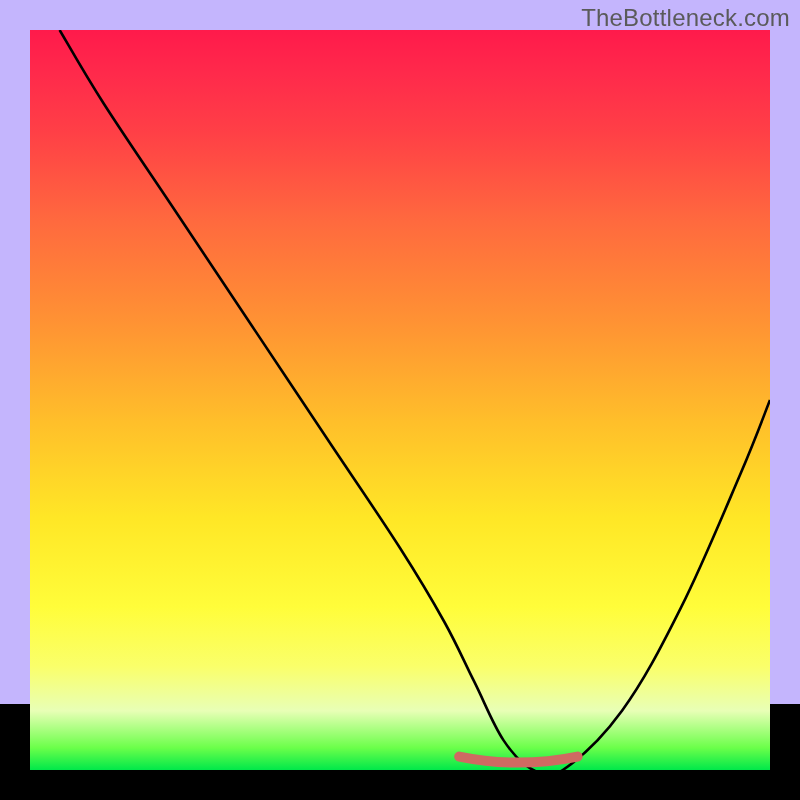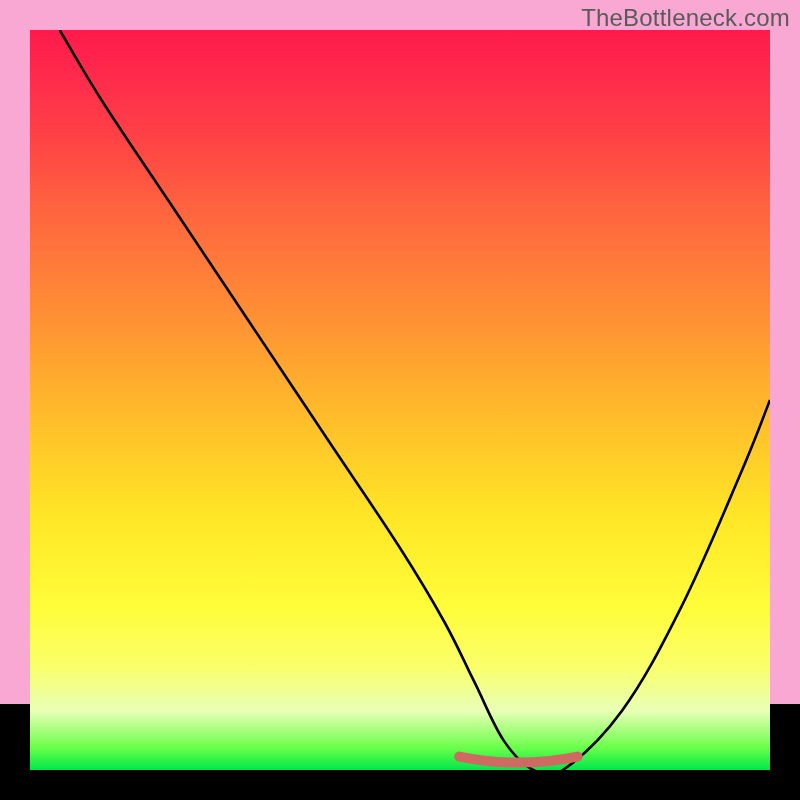--- a/index.html
+++ b/index.html
@@ -8,21 +8,21 @@
     width: 800px;
     height: 800px;
     background: #000;
     overflow: hidden;
     font-family: Arial, Helvetica, sans-serif;
   }
   .frame {
     position: relative;
     width: 800px;
     height: 704px;
-    background: #f9a8d4;
+    background: #c4b5fd;
   }
   .watermark {
     position: absolute;
     top: 4px;
     right: 10px;
     color: #5a5a5a;
     font-size: 24px;
     font-weight: 500;
     letter-spacing: 0.2px;
     z-index: 20;

